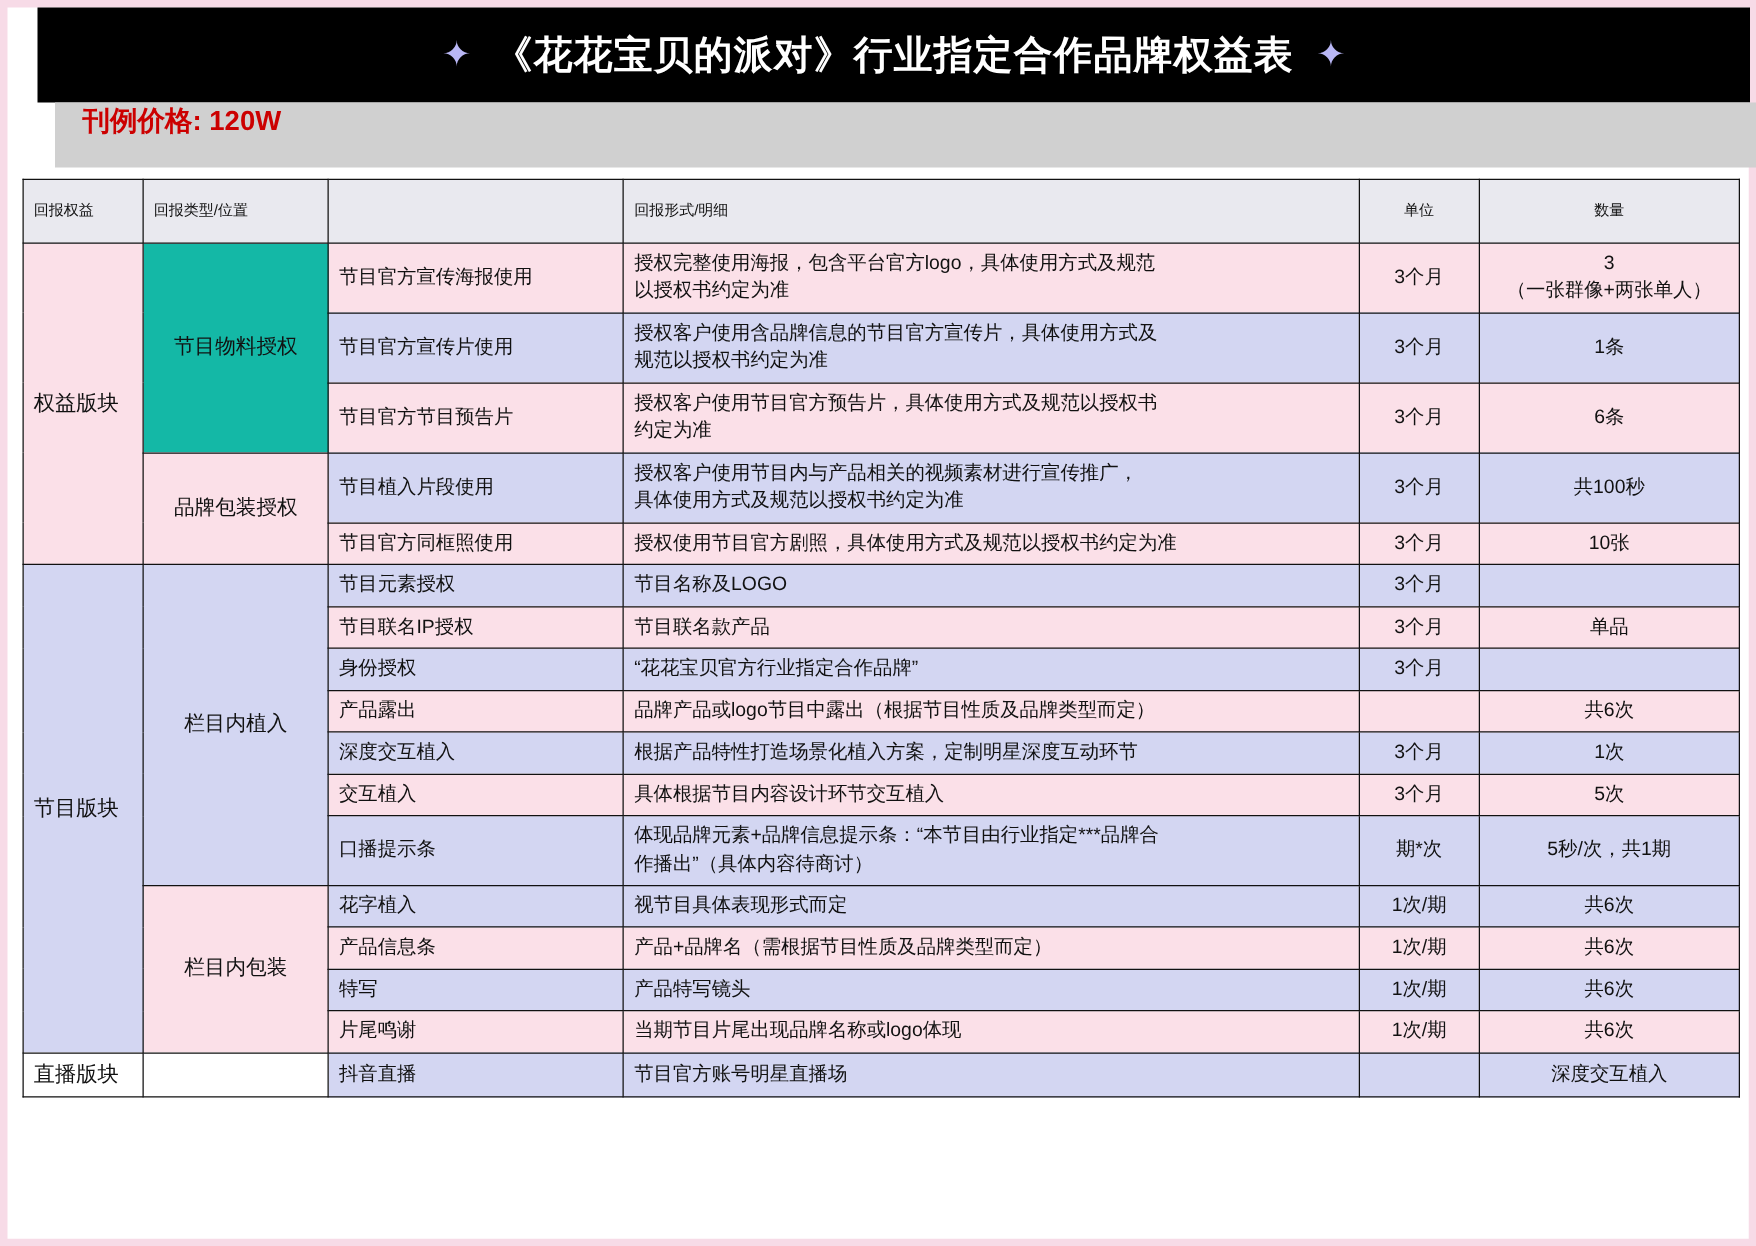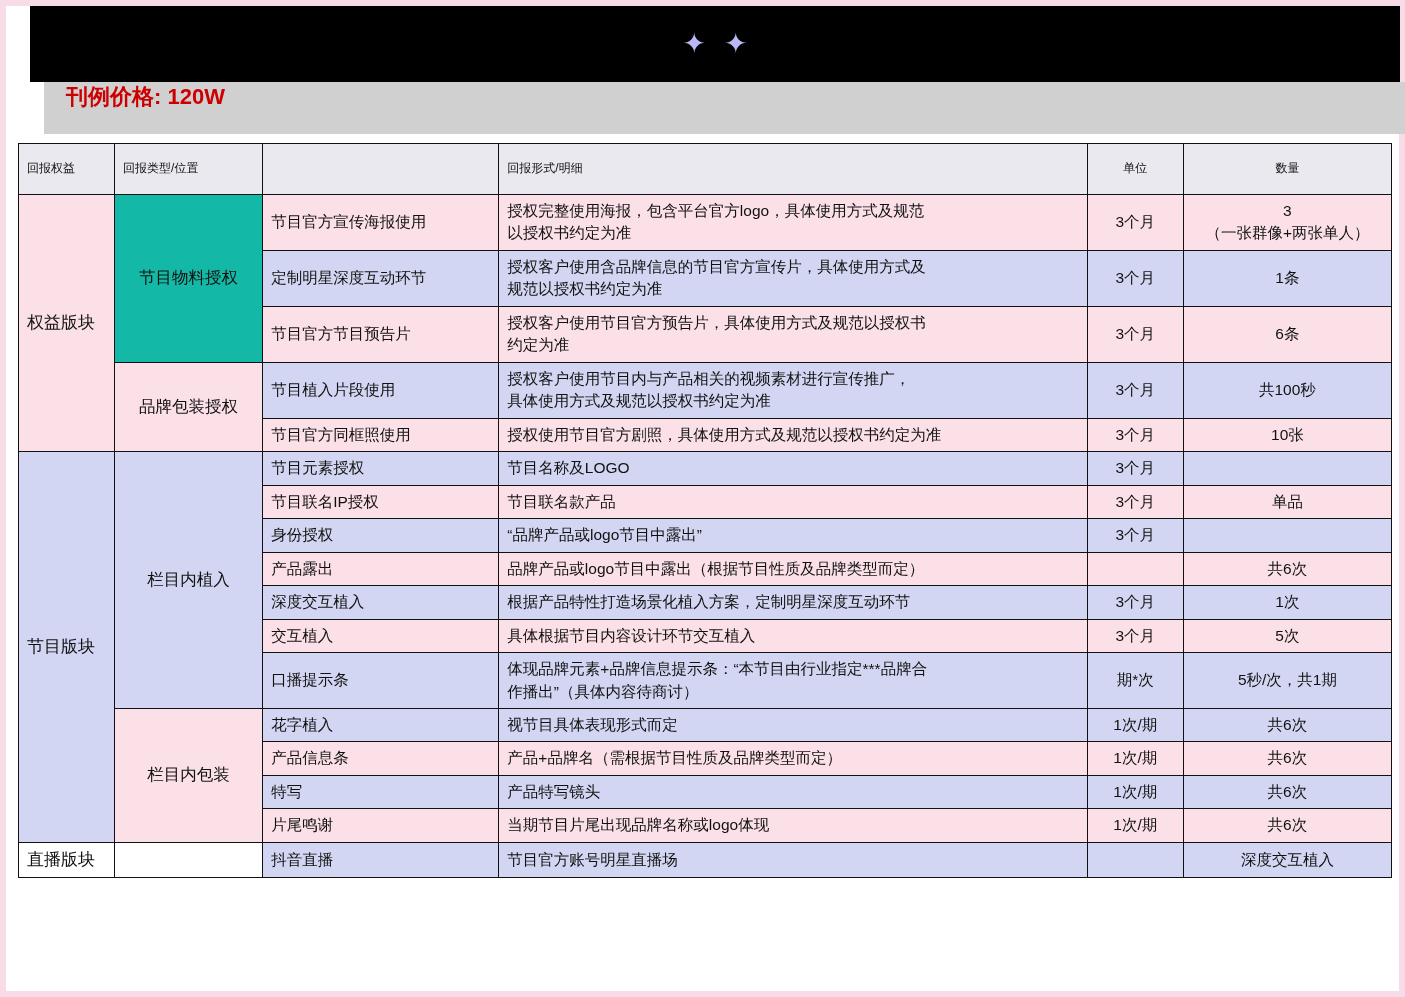--- a/index.html
+++ b/index.html
@@ -125,20 +125,21 @@
   .qty-2line { line-height: 1.4; }
 </style>
 </head>
 <body>
 
 <div class="page">
   <div class="outer-frame">
 
     <div class="title-bar">
       <span class="sparkle">✦</span>
+      <span class="title-text">《花花宝贝的派对》行业指定合作品牌权益表</span>
       <span class="sparkle">✦</span>
     </div>
 
     <div class="price-band">
       <span class="price-text">刊例价格: 120W</span>
     </div>
 
     <table class="benefits">
       <colgroup>
         <col class="c-block">
@@ -165,21 +166,21 @@
           <td class="type-label bg-blue" rowspan="3">节目物料授权</td>
           <td class="bg-pink">节目官方宣传海报使用</td>
           <td class="bg-pink" style="white-space:pre-line">授权完整使用海报，包含平台官方logo，具体使用方式及规范
 以授权书约定为准</td>
           <td class="bg-pink center">3个月</td>
           <td class="bg-pink center qty-2line" style="white-space:pre-line">3
 （一张群像+两张单人）</td>
         </tr>
 
         <tr>
-          <td class="bg-lilac">定制明星深度互动环节</td>
+          <td class="bg-lilac">节目官方宣传片使用</td>
           <td class="bg-lilac" style="white-space:pre-line">授权客户使用含品牌信息的节目官方宣传片，具体使用方式及
 规范以授权书约定为准</td>
           <td class="bg-lilac center">3个月</td>
           <td class="bg-lilac center">1条</td>
         </tr>
 
         <tr>
           <td class="bg-pink">节目官方节目预告片</td>
           <td class="bg-pink" style="white-space:pre-line">授权客户使用节目官方预告片，具体使用方式及规范以授权书
 约定为准</td>
@@ -214,21 +215,21 @@
 
         <tr>
           <td class="bg-pink">节目联名IP授权</td>
           <td class="bg-pink">节目联名款产品</td>
           <td class="bg-pink center">3个月</td>
           <td class="bg-pink center">单品</td>
         </tr>
 
         <tr>
           <td class="bg-lilac">身份授权</td>
-          <td class="bg-lilac">“品牌产品或logo节目中露出”</td>
+          <td class="bg-lilac">“花花宝贝官方行业指定合作品牌”</td>
           <td class="bg-lilac center">3个月</td>
           <td class="bg-lilac center"></td>
         </tr>
 
         <tr>
           <td class="bg-pink">产品露出</td>
           <td class="bg-pink">品牌产品或logo节目中露出（根据节目性质及品牌类型而定）</td>
           <td class="bg-pink center"></td>
           <td class="bg-pink center">共6次</td>
         </tr>

